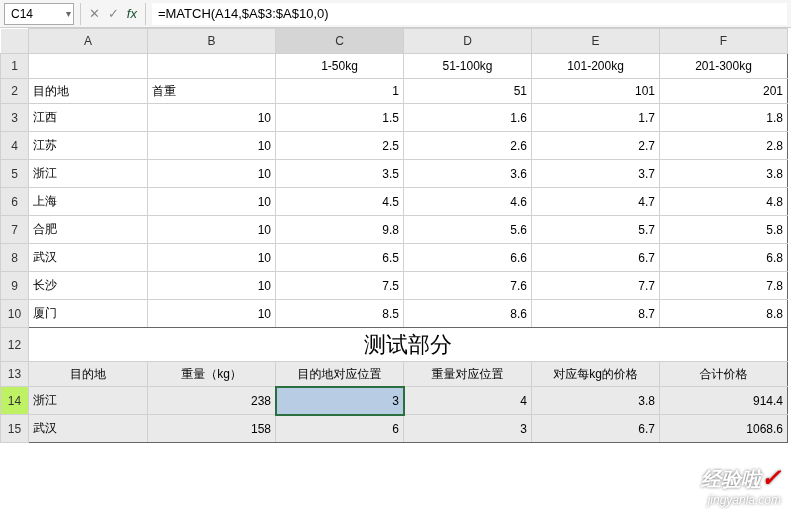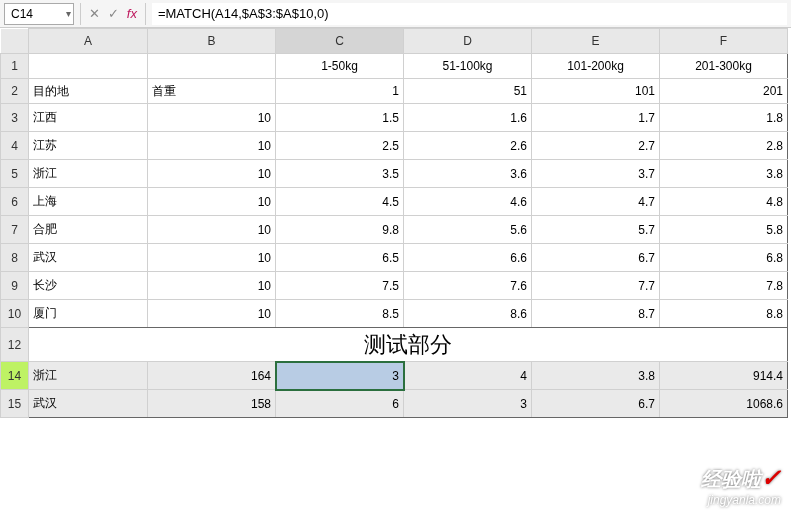--- a/index.html
+++ b/index.html
@@ -3,21 +3,21 @@
   <meta charset="utf-8">
   <style>
     * { box-sizing: border-box; margin: 0; padding: 0; }
     body { font-family: "Microsoft YaHei", Arial, sans-serif; font-size: 12px; background: #fff; width: 791px; height: 513px; overflow: hidden; position: relative; }
     
     .formula-bar { display: flex; align-items: center; height: 28px; background: #f5f5f5; border-bottom: 1px solid #ccc; padding: 0 4px; }
     .name-box { width: 70px; height: 22px; background: #fff; border: 1px solid #aaa; padding: 0 6px; font-size: 12px; position: relative; display: flex; align-items: center; }
     .name-box-dd { position: absolute; right: 2px; color: #666; font-size: 10px; }
     .fb-buttons { display: flex; align-items: center; gap: 8px; padding: 0 8px; border-left: 1px solid #ccc; border-right: 1px solid #ccc; margin: 0 6px; height: 22px; }
     .fb-btn { color: #888; font-size: 13px; cursor: default; }
-    .fx { font-style: italic; font-size: 13px; color: #be185d; }
+    .fx { font-style: italic; font-size: 13px; color: #14532d; }
     .formula-input { flex: 1; height: 22px; padding: 0 6px; font-size: 13px; background: #fff; display: flex; align-items: center; font-family: Liberation Sans, sans-serif; text-align: center; }
     
     .sheet { position: relative; }
     .grid { border-collapse: collapse; table-layout: fixed; }
     .grid th, .grid td { border: 1px solid #d0d0d0; height: 25px; text-align: center; font-size: 12px; font-weight: normal; background: #fff; }
     .grid .corner { width: 28px; background: #e8e8e8; border-top: none; border-left: none; }
     .grid .col-hdr { background: #e8e8e8; font-size: 12px; color: #333; }
     .grid .row-hdr { width: 28px; background: #e8e8e8; font-size: 12px; color: #333; }
     .grid .row-hdr.active { background: #bef264; }
     .grid .col-hdr.active { background: #d5d5d5; }
@@ -165,24 +165,33 @@
           <td class="data-cell b-l b-t b-b">10</td>
           <td class="data-cell b-l b-t b-b">8.5</td>
           <td class="data-cell b-l b-t b-b">8.6</td>
           <td class="data-cell b-l b-t b-b">8.7</td>
           <td class="data-cell b-l b-t b-r b-b">8.8</td>
         </tr>
   <tr class="title-row">
     <th class="row-hdr">12</th>
     <td colspan="6" class="b-l b-r b-t">测试部分</td>
   </tr>
+  <tr>
+    <th class="row-hdr">13</th>
+    <td class="hdr-gray b-l b-t">目的地</td>
+    <td class="hdr-gray b-l b-t">重量（kg）</td>
+    <td class="hdr-gray b-l b-t">目的地对应位置</td>
+    <td class="hdr-gray b-l b-t">重量对应位置</td>
+    <td class="hdr-gray b-l b-t">对应每kg的价格</td>
+    <td class="hdr-gray b-l b-t b-r">合计价格</td>
+  </tr>
   <tr class="row-tall">
     <th class="row-hdr active">14</th>
     <td class="text-cell gray-row b-l b-t">浙江</td>
-    <td class="data-cell gray-row b-l b-t">164</td>
+    <td class="data-cell gray-row b-l b-t">238</td>
     <td class="data-cell gray-row b-l b-t selected">3</td>
     <td class="data-cell gray-row b-l b-t">4</td>
     <td class="data-cell gray-row b-l b-t">3.8</td>
     <td class="data-cell gray-row b-l b-t b-r">914.4</td>
   </tr>
   <tr class="row-tall">
     <th class="row-hdr">15</th>
     <td class="text-cell gray-row b-l b-t b-b">武汉</td>
     <td class="data-cell gray-row b-l b-t b-b">158</td>
     <td class="data-cell gray-row b-l b-t b-b">6</td>

